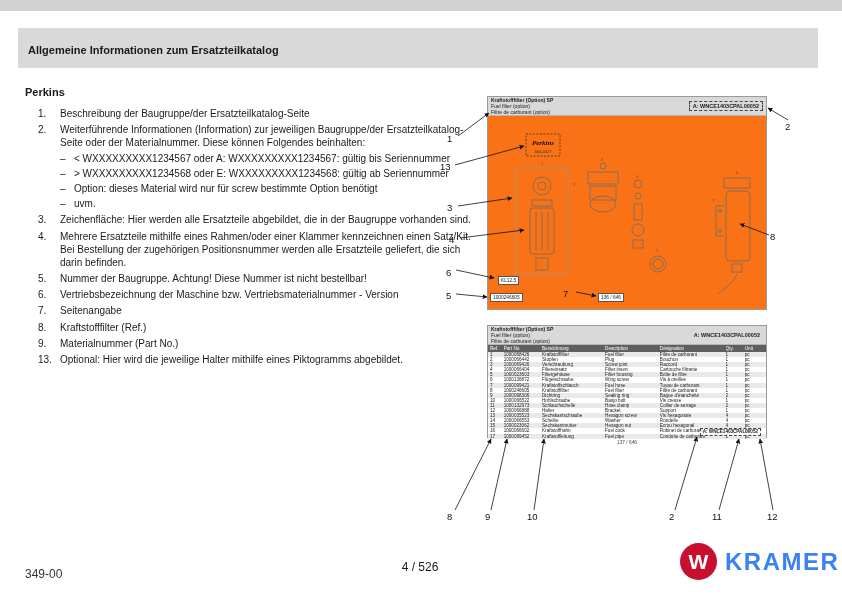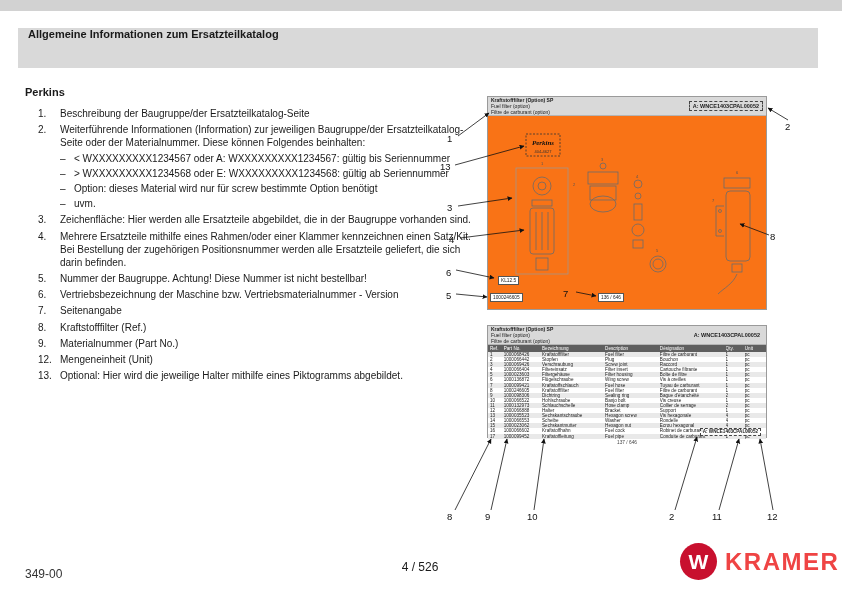--- a/index.html
+++ b/index.html
@@ -5,21 +5,21 @@
   * { margin:0; padding:0; box-sizing:border-box; }
   html,body { background:#ffffff; }
   .page {
     position:relative; width:842px; height:596px; background:#ffffff;
     font-family:"Liberation Sans", sans-serif; color:#1a1a1a; overflow:hidden;
   }
   .top-strip { position:absolute; left:0; top:0; width:842px; height:11px; background:#d2d2d2; }
 
   .header-bar {
     position:absolute; left:18px; top:28px; width:800px; height:40px;
-    background:#d9d9d9; padding:0 10px;
+    background:#d9d9d9; padding:16px 10px;
   }
   .header-bar .title { font-size:11px; font-weight:bold; }
 
   .aufbau-title { position:absolute; left:25px; top:86px; font-size:11px; font-weight:bold; }
 
   .aufbau-list { position:absolute; left:25px; top:104px; width:447px; font-size:10px; line-height:1.32; }
   .item { display:flex; margin-top:3px; }
   .item-num { flex:none; width:22px; margin-left:13px; }
   .item-text { flex:1; }
   .sub { display:flex; margin-left:35px; margin-top:2px; }
@@ -78,21 +78,21 @@
   .arrows { position:absolute; left:0; top:0; width:842px; height:596px; pointer-events:none; }
 
   
   .footer-left { position:absolute; left:25px; top:567px; font-size:12px; color:#333; }
   .footer-center { position:absolute; left:370px; top:560px; width:100px; text-align:center; font-size:12px; }
   .logo { position:absolute; left:680px; top:543px; display:flex; align-items:center; gap:8px; }
   .logo-circle {
     width:37px; height:37px; border-radius:50%; background:#c8102e; color:#fff;
     display:flex; align-items:center; justify-content:center; font-weight:bold; font-size:21px;
   }
-  .logo-text { font-size:24px; font-weight:bold; color:#ef4444; letter-spacing:1.5px; }
+  .logo-text { font-size:24px; font-weight:bold; color:#3b82f6; letter-spacing:1.5px; }
 </style>
 </head>
 <body>
 
 <div class="page">
   <div class="top-strip"></div>
 
   <div class="header-bar">
     <div class="title">Allgemeine Informationen zum Ersatzteilkatalog</div>
   </div>
@@ -143,24 +143,20 @@
         <span class="item-num">7.</span>
         <span class="item-text">Seitenangabe</span>
       </div>
       <div class="item">
         <span class="item-num">8.</span>
         <span class="item-text">Kraftstofffilter (Ref.)</span>
       </div>
       <div class="item">
         <span class="item-num">9.</span>
         <span class="item-text">Materialnummer (Part No.)</span>
-      </div>
-      <div class="item">
-        <span class="item-num">12.</span>
-        <span class="item-text">Mengeneinheit (Unit)</span>
       </div>
       <div class="item">
         <span class="item-num">13.</span>
         <span class="item-text">Optional: Hier wird die jeweilige Halter mithilfe eines Piktogramms abgebildet.</span>
       </div>
     </div>
 
   <div class="diagram-panel">
     <div class="panel-header">
       <div class="panel-titles">

